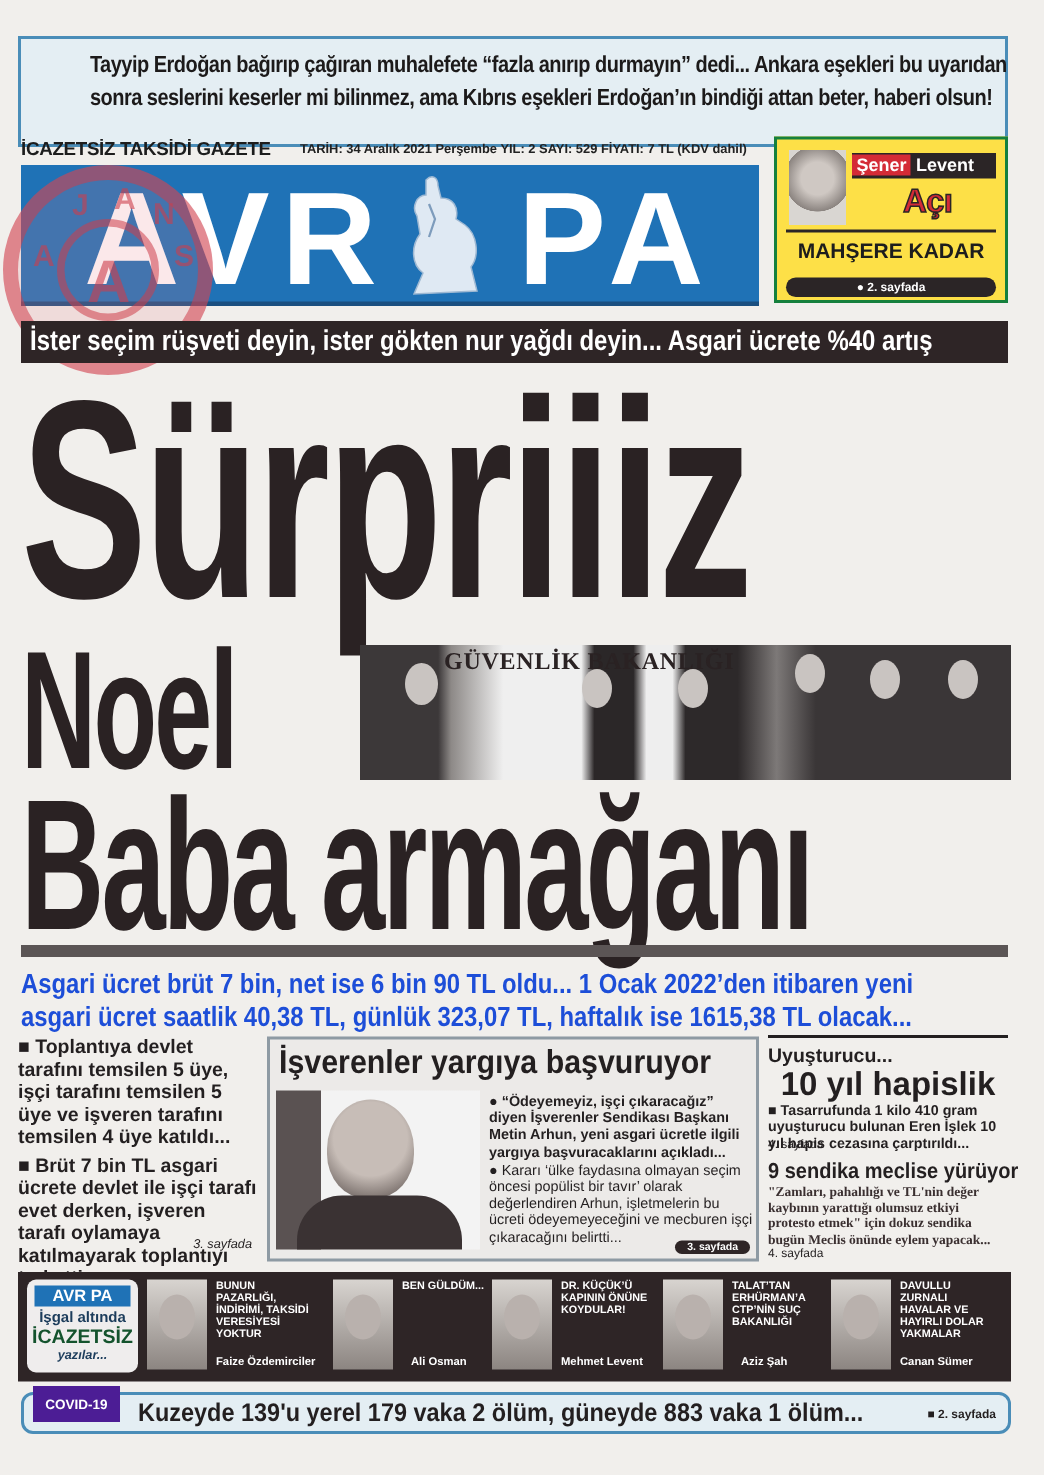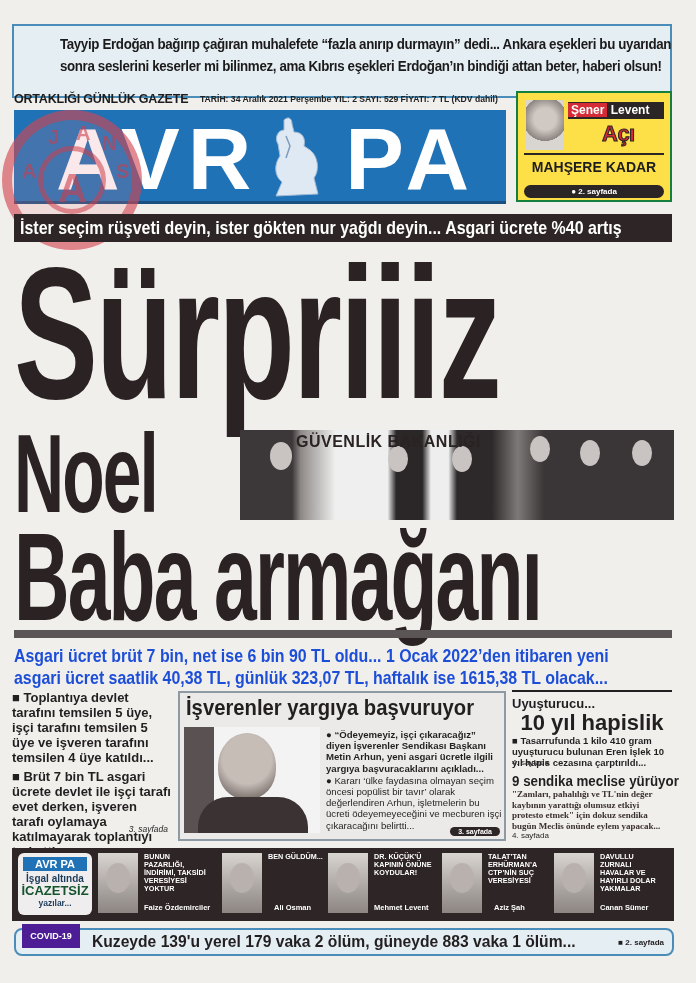--- a/index.html
+++ b/index.html
@@ -93,21 +93,21 @@
   .hl2 { left: 14px; top: 424px; font-size: 112px; line-height: 100px; transform: scaleX(0.62); transform-origin: left top; }
   .hl3 { left: 14px; top: 522px; font-size: 124px; line-height: 110px; transform: scaleX(0.62); transform-origin: left top; }
 
   .photo-main {
     left: 240px; top: 430px; width: 434px; height: 90px;
     background:
       linear-gradient(90deg, #3c3839 0 12%, #8d8987 14%, #efefef 22% 34%, #2b2728 36% 42%, #eeeeee 44% 48%, #2d292a 50% 58%, #7d7978 64%, #3a3637 70% 100%);
     overflow: hidden;
   }
   .photo-caption {
-    position: absolute; left: 56px; top: 3px; font-weight: bold; font-size: 16px; color: #2a2223; letter-spacing: 0.5px;
+    position: absolute; left: 56px; top: 3px; font-weight: bold; font-size: 16px; color: #2a2223; letter-spacing: 0.5px; font-family: Liberation Serif, serif;
   }
   .photo-face { position: absolute; border-radius: 50%; background: #c9c4c1; }
 
   .rule-gray { left: 14px; top: 630px; width: 658px; height: 8px; background: #5b5555; }
 
   
   .deck {
     left: 14px; top: 645px; width: 660px; font-weight: bold; font-size: 18.5px; line-height: 22px; color: #1d4ed8;
   }
   .deck span { display: block; white-space: nowrap; transform: scaleX(0.86); transform-origin: left top; }
@@ -158,21 +158,21 @@
     left: 12px; top: 848px; width: 662px; height: 73px; background: #2e2526;
   }
   .brand-badge {
     position: absolute; left: 6px; top: 5px; width: 74px; height: 62px; background: #efeded; border-radius: 6px; text-align: center;
   }
   .brand-badge .mini {
     margin: 4px auto 2px; width: 64px; height: 14px; background: #1f72b6; color: #fff; font-weight: bold; font-size: 11px; line-height: 14px;
   }
   .brand-badge .l1 { font-size: 10px; font-weight: bold; color: #1c3c5b; }
   .brand-badge .l2 { font-size: 13px; font-weight: bold; color: #14532d; line-height: 14px; }
-  .brand-badge .l3 { font-size: 8.5px; font-weight: bold; color: #1c3c5b; }
+  .brand-badge .l3 { font-size: 8.5px; font-weight: bold; color: #1c3c5b; font-style: italic; }
   .writer { position: absolute; top: 5px; height: 62px; }
   .writer .pic { position: absolute; left: 0; top: 0; width: 40px; height: 60px; background: linear-gradient(180deg, #d8d4d0, #8c8581); }
   .writer .pic::after { content: ""; position: absolute; left: 8px; top: 10px; width: 24px; height: 30px; border-radius: 50%; background: #b9b1ad; }
   .writer .title { position: absolute; left: 46px; top: 0; width: 66px; color: #fff; font-weight: bold; font-size: 7.2px; line-height: 8px; }
   .writer .name { position: absolute; left: 46px; top: 50px; width: 80px; color: #fff; font-weight: bold; font-size: 7.5px; }
 
   
   .covid {
     left: 14px; top: 928px; width: 660px; height: 28px; border: 2px solid #4a8db8; border-radius: 8px; background: #e4eef3;
   }
@@ -187,21 +187,21 @@
   .covid-more { position: absolute; right: 8px; top: 8px; font-weight: bold; font-size: 8px; }
 </style>
 </head>
 <body>
 
 <div class="abs top-banner">
   <span>Tayyip Erdoğan bağırıp çağıran muhalefete “fazla anırıp durmayın” dedi... Ankara eşekleri bu uyarıdan</span>
   <span>sonra seslerini keserler mi bilinmez, ama Kıbrıs eşekleri Erdoğan’ın bindiği attan beter, haberi olsun!</span>
 </div>
 
-<div class="abs tagline">ORTAKLIĞI GÜNLÜK GAZETE</div>
+<div class="abs tagline">İCAZETSİZ TAKSİDİ GAZETE</div>
 <div class="abs meta">TARİH: 34 Aralık 2021 Perşembe  YIL: 2  SAYI: 529  FİYATI: 7 TL (KDV dahil)</div>
 
 <div class="abs logo">
   <div class="logo-text">
     <span>AVR</span><span class="gap"></span><span>PA</span>
   </div>
   <svg class="thinker" viewBox="0 0 70 84">
     <path d="M22 4 C26 0 30 2 30 8 L32 16 C40 16 44 22 42 30 L48 34 C56 40 58 54 52 62 L56 78 L14 80 L20 66 C12 60 12 48 18 40 L16 28 C12 22 16 14 22 14 Z" fill="#dfe9f3" stroke="#9fb9d3" stroke-width="1"></path>
     <path d="M24 20 L28 30 L24 42" fill="none" stroke="#7e9cbc" stroke-width="1.5"></path>
   </svg>
@@ -305,21 +305,21 @@
     <div class="title">BEN GÜLDÜM...</div>
     <div class="name" style="left:52px;">Ali Osman</div>
   </div>
   <div class="writer" style="left:316px;">
     <div class="pic"></div>
     <div class="title">DR. KÜÇÜK’Ü KAPININ ÖNÜNE KOYDULAR!</div>
     <div class="name">Mehmet Levent</div>
   </div>
   <div class="writer" style="left:430px;">
     <div class="pic"></div>
-    <div class="title">TALAT’TAN ERHÜRMAN’A CTP’NİN SUÇ VERESİYESİ</div>
+    <div class="title">TALAT’TAN ERHÜRMAN’A CTP’NİN SUÇ BAKANLIĞI</div>
     <div class="name" style="left:52px;">Aziz Şah</div>
   </div>
   <div class="writer" style="left:542px;">
     <div class="pic"></div>
     <div class="title">DAVULLU ZURNALI HAVALAR VE HAYIRLI DOLAR YAKMALAR</div>
     <div class="name">Canan Sümer</div>
   </div>
 </div>
 
 <div class="abs covid">

